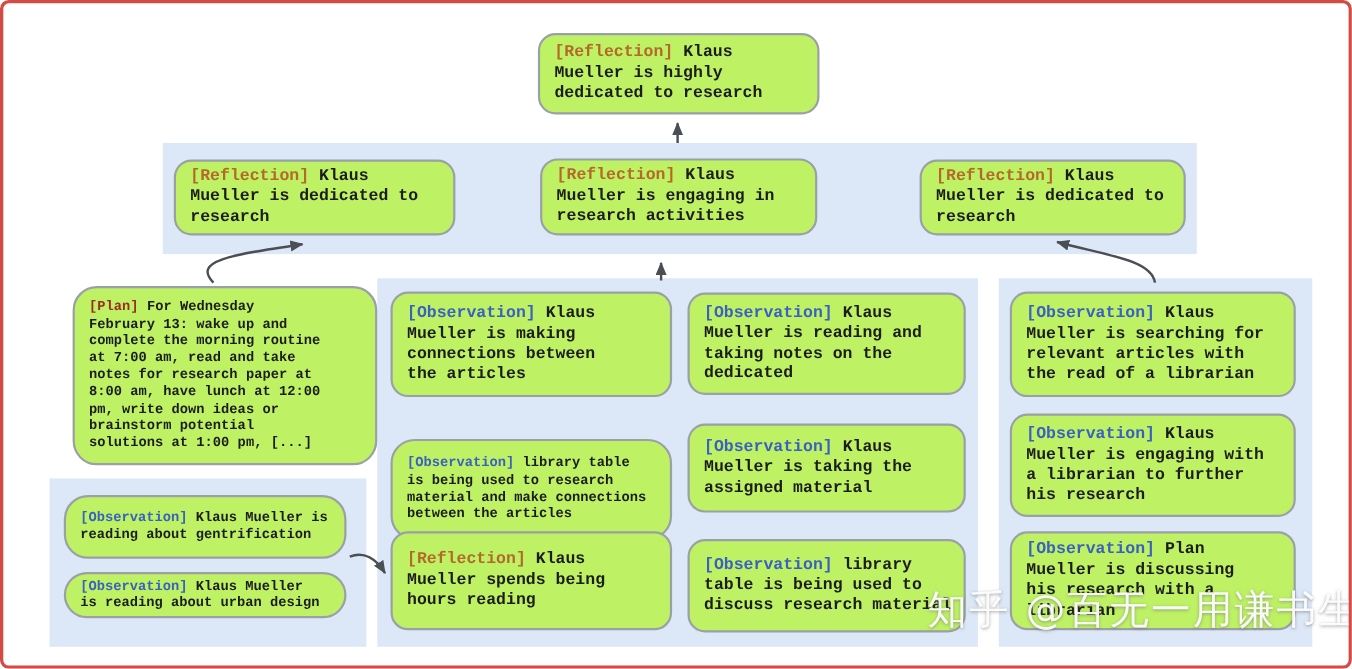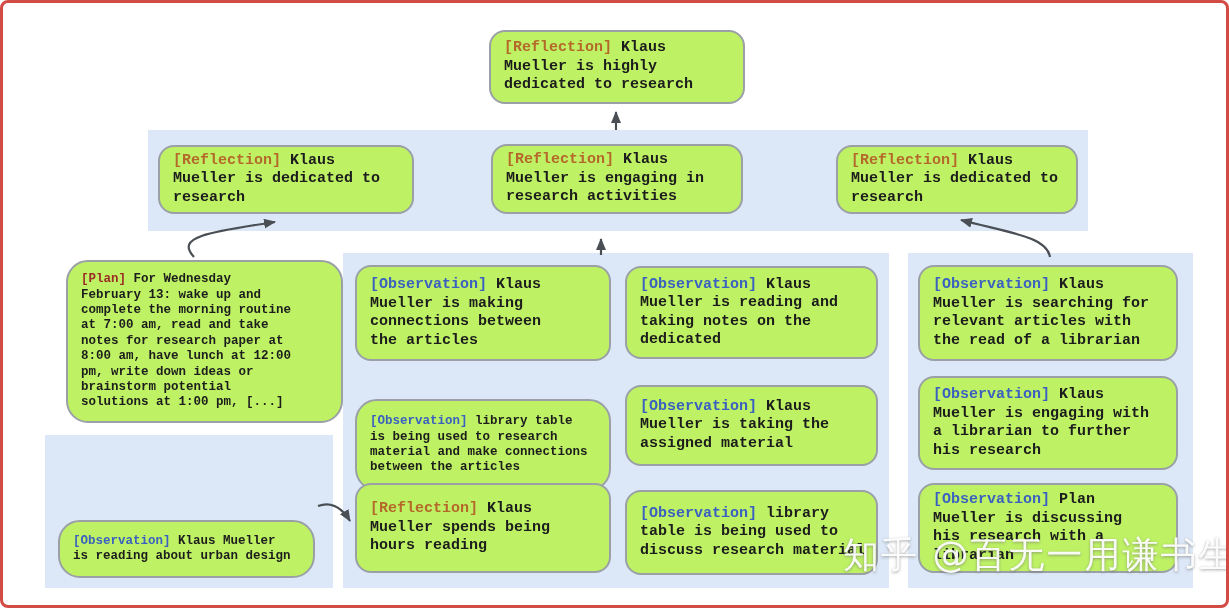--- a/index.html
+++ b/index.html
@@ -71,21 +71,25 @@
 February 13: wake up and
 complete the morning routine
 at 7:00 am, read and take
 notes for research paper at
 8:00 am, have lunch at 12:00
 pm, write down ideas or
 brainstorm potential
 solutions at 1:00 pm, [...]</span></div>
   </div>
 
-  <div class="node small" style="left:55px; top:517px; width:257px; height:58px;font-family:Liberation Mono, monospace;">
+  <div class="node small" style="left:55px; top:447px; width:257px; height:58px;">
+    <div class="node-inner"><span class="tag-observation">[Observation]</span> <span>Klaus Mueller is
+reading about gentrification</span></div>
+  </div>
+  <div class="node small" style="left:55px; top:517px; width:257px; height:42px;font-family:Liberation Mono, monospace;">
     <div class="node-inner"><span class="tag-observation">[Observation]</span> <span>Klaus Mueller
 is reading about urban design</span></div>
   </div>
 
   <div class="node large" style="left:352px; top:262px; width:256px; height:96px;">
     <div class="node-inner"><span class="tag-observation">[Observation]</span> <span>Klaus
 Mueller is making
 connections between
 the articles</span></div>
   </div>

